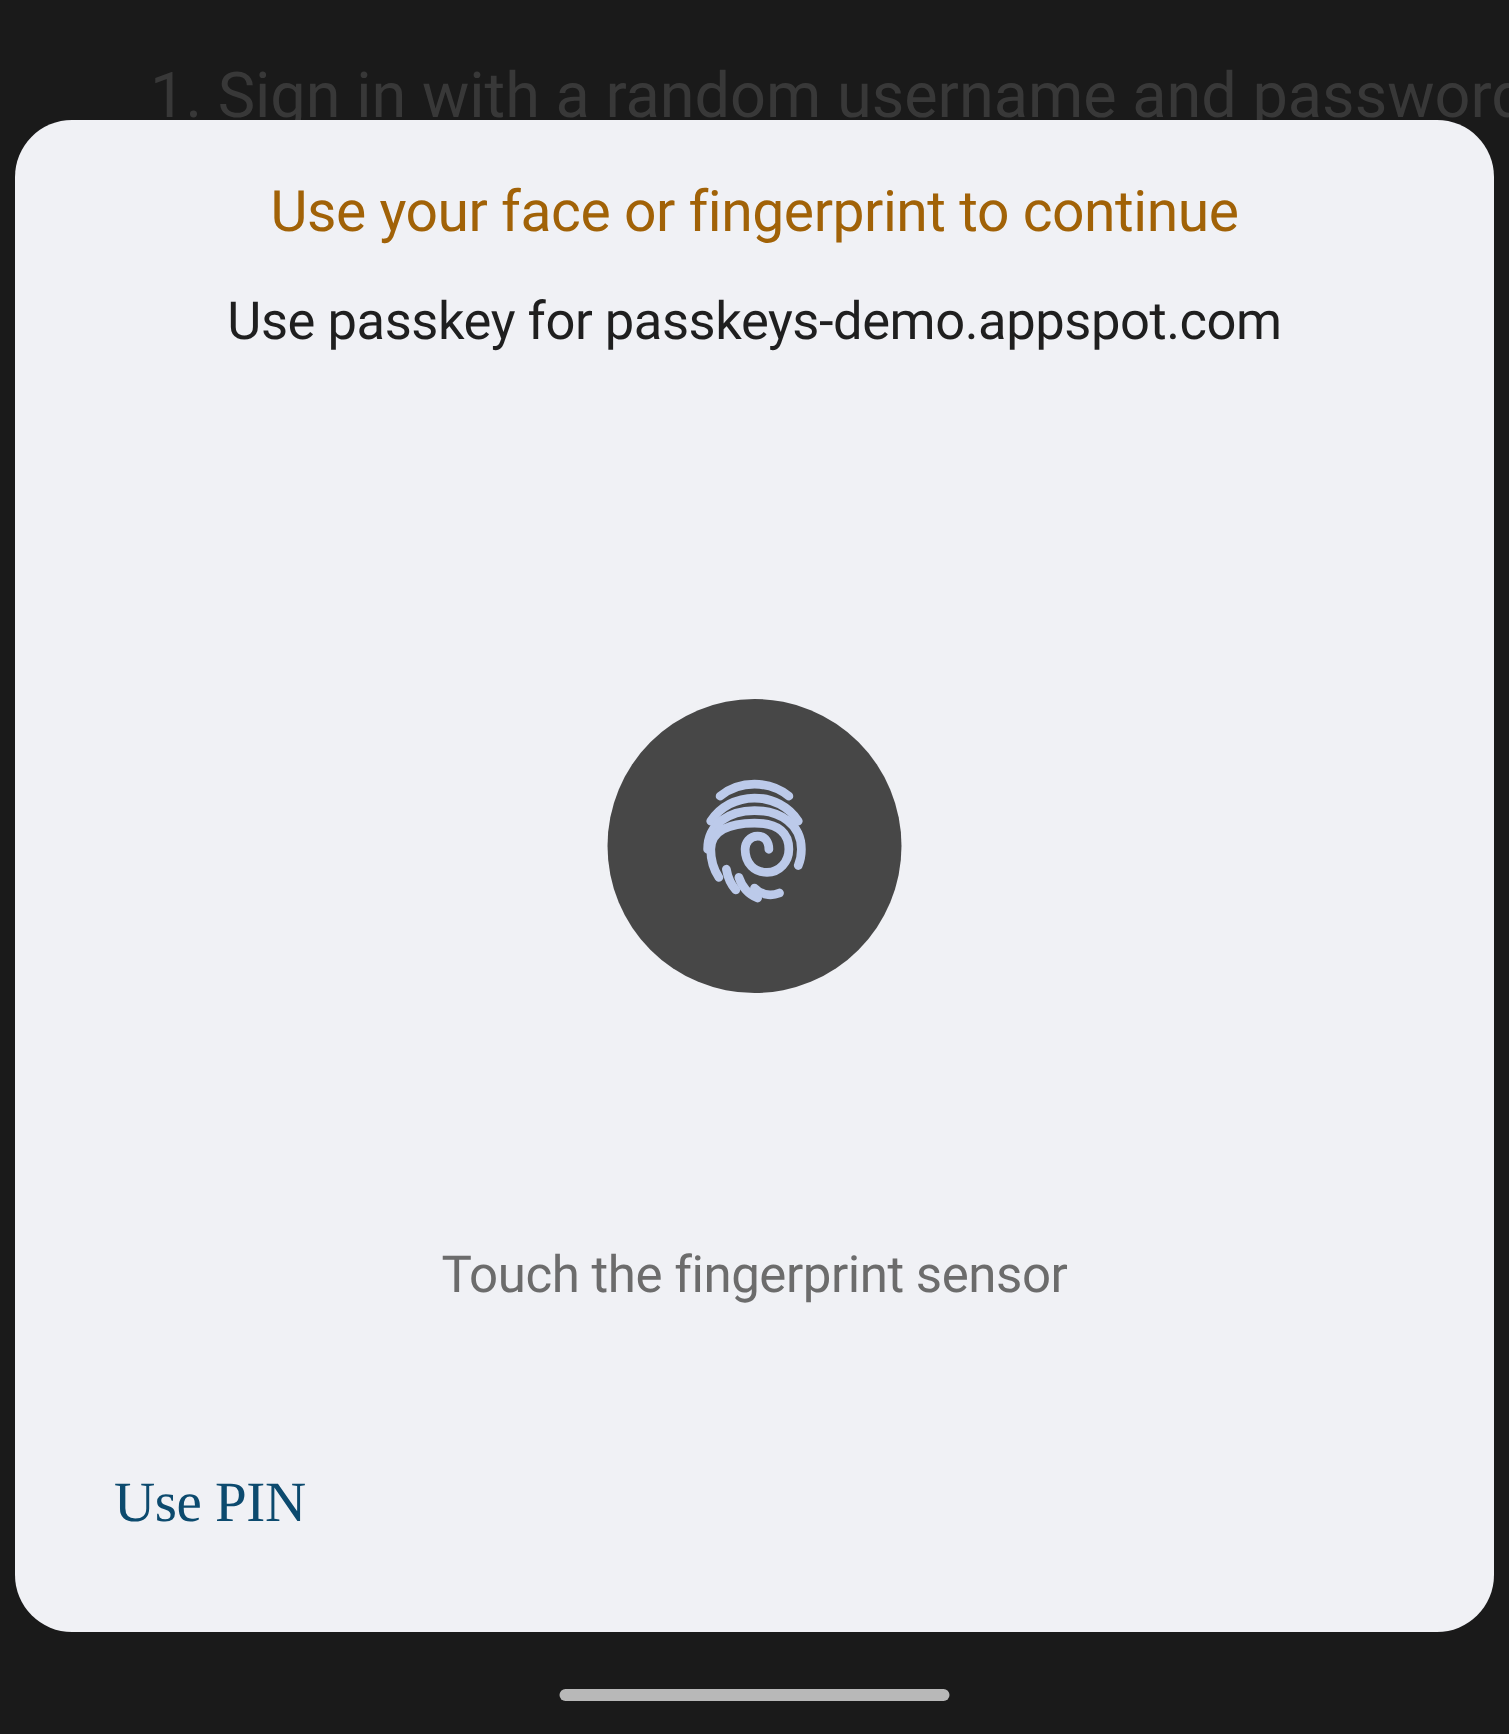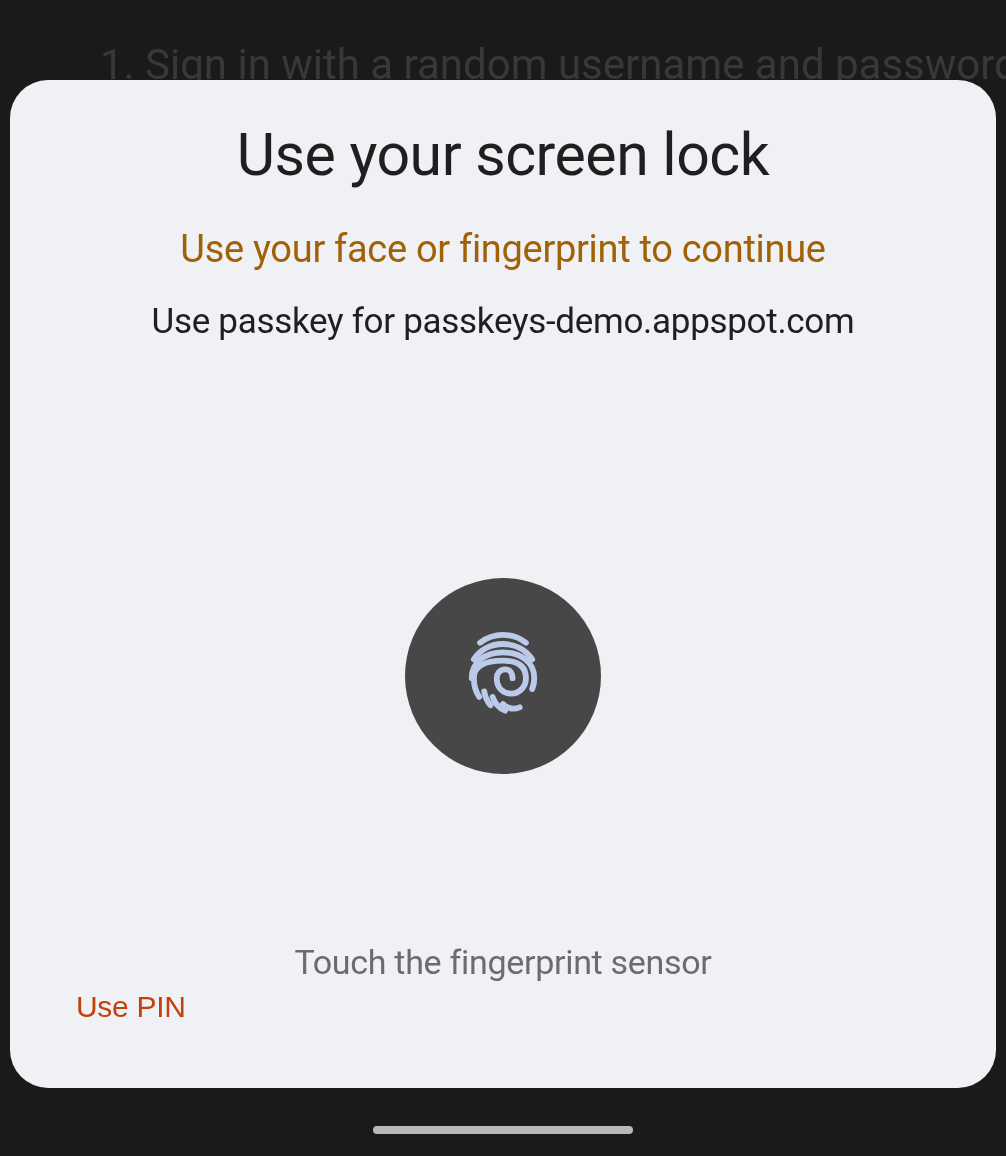--- a/index.html
+++ b/index.html
@@ -57,21 +57,21 @@
       font-size: 35px;
       font-weight: 400;
       color: #1f1f1f;
       letter-spacing: -0.3px;
     }
     .sensor-area {
       flex: 1;
       display: flex;
       flex-direction: column;
       align-items: center;
-      justify-content: flex-end;
+      justify-content: center;
       padding-top: 128px;
     }
     .fingerprint-circle {
       width: 196px;
       height: 196px;
       border-radius: 50%;
       background: #474747;
       display: flex;
       align-items: center;
       justify-content: center;
@@ -86,46 +86,45 @@
       color: #6c6c6c;
       font-weight: 400;
       letter-spacing: -0.3px;
     }
     .bottom-bar {
       padding: 0 66px 56px 66px;
     }
     .use-pin-btn {
       background: none;
       border: none;
-      font-size: 30px;
-      color: #c2410c;
+      font-size: 38px;
+      color: #0c4a6e;
       font-weight: 500;
       cursor: pointer;
-      font-family: Liberation Sans, sans-serif;
+      font-family: Liberation Serif, serif;
       letter-spacing: -0.3px;
       padding: 8px 0;
     }
     .nav-handle {
       position: absolute;
       bottom: 22px;
       left: 50%;
       transform: translateX(-50%);
       width: 260px;
       height: 8px;
       background: #b8b8b8;
       border-radius: 4px;
     }
   </style>
 </head>
 <body>
 
 <div class="background-text">1. Sign in with a random username and password.</div>
 
 <div class="sheet">
-  <h1 class="title">Use your screen lock</h1>
   <div class="subtitle">Use your face or fingerprint to continue</div>
   <div class="passkey-line">Use passkey for passkeys-demo.appspot.com</div>
 
   <div class="sensor-area">
     <div class="fingerprint-circle">
       <span>
         <svg class="fingerprint-svg" viewBox="0 0 24 24" fill="none" stroke="#bccaea" stroke-width="1.4" stroke-linecap="round">
           <path d="M6.5 4.5 C8 3.3 10 2.6 12 2.6 C14 2.6 16 3.3 17.5 4.5"></path>
           <path d="M5 8.5 C6.5 6.2 9.1 4.8 12 4.8 C14.9 4.8 17.5 6.2 19 8.5"></path>
           <path d="M4.5 13 C4.5 9 7.9 6.8 12 6.8 C16.1 6.8 19.5 9 19.5 13 C19.5 14 19.3 14.9 19 15.6"></path>

